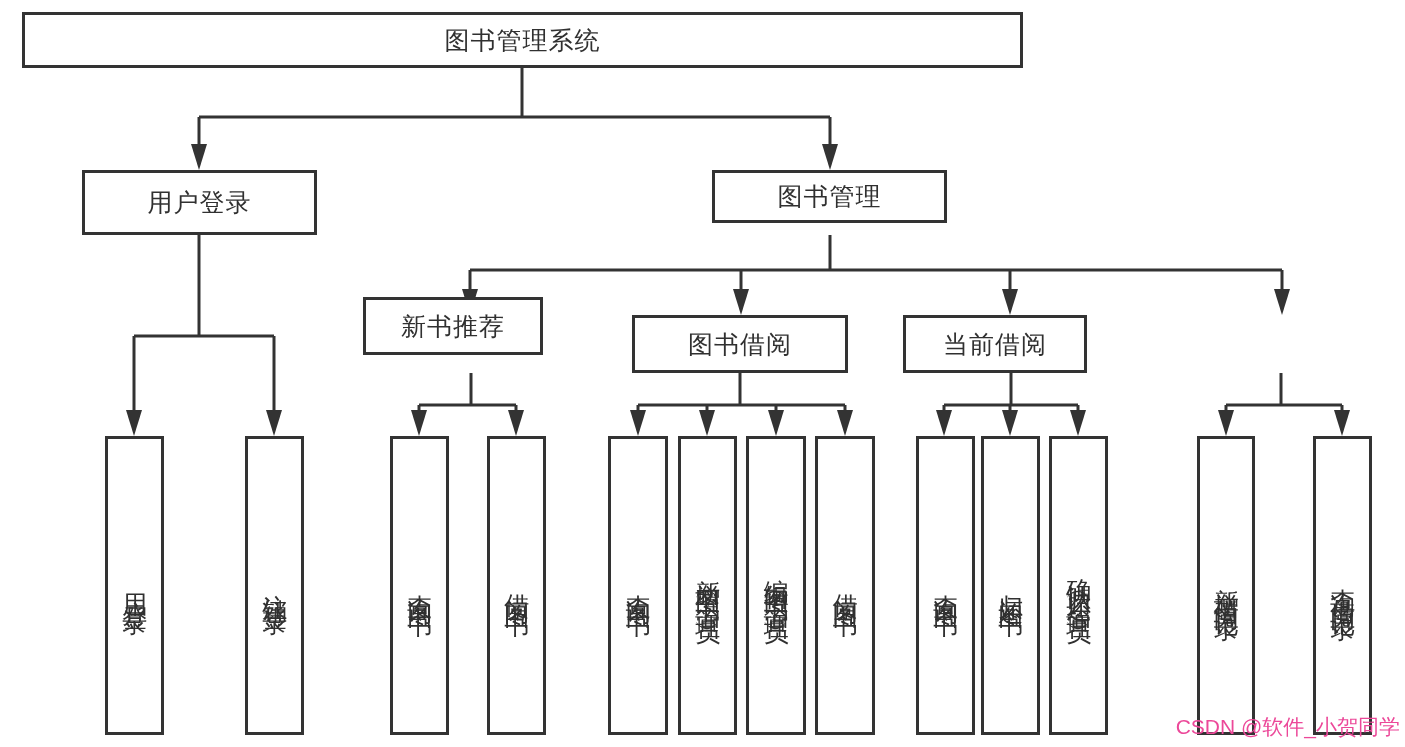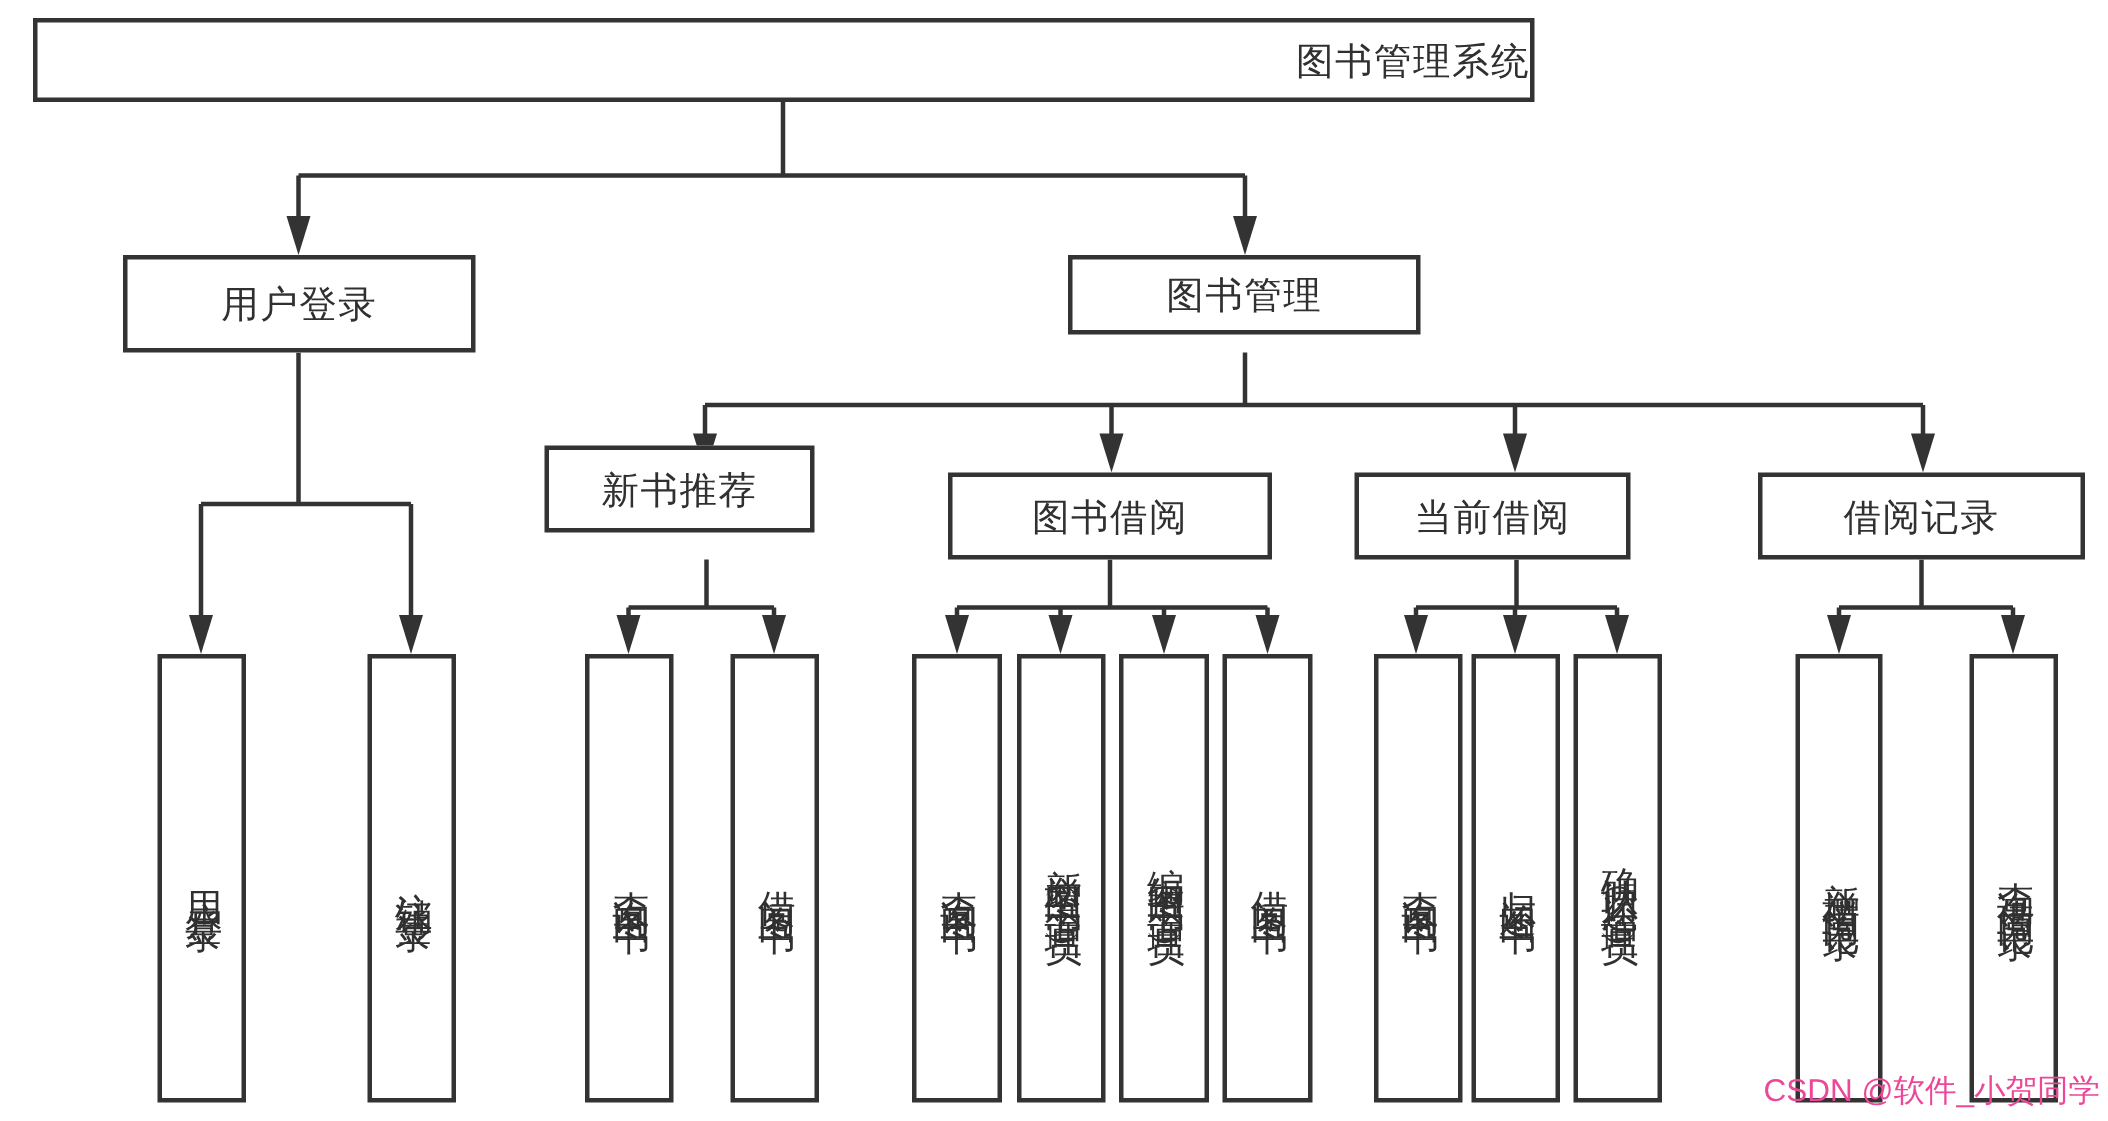--- a/index.html
+++ b/index.html
@@ -127,43 +127,40 @@
       <path d="M768 410 L784 410 L776 436 Z"></path>
       <path d="M837 410 L853 410 L845 436 Z"></path>
       <path d="M936 410 L952 410 L944 436 Z"></path>
       <path d="M1002 410 L1018 410 L1010 436 Z"></path>
       <path d="M1070 410 L1086 410 L1078 436 Z"></path>
       <path d="M1218 410 L1234 410 L1226 436 Z"></path>
       <path d="M1334 410 L1350 410 L1342 436 Z"></path>
     </g>
   </svg>
 
-  <div class="node" style="left:22px; top:12px; width:1001px; height:56px;justify-content:flex-end;">
+  <div class="node" style="left:22px; top:12px; width:1001px; height:56px;">
     <span class="hlabel">图书管理系统</span>
   </div>
 
   <div class="node" style="left:82px; top:170px; width:235px; height:65px;">
     <span class="hlabel">用户登录</span>
   </div>
   <div class="node" style="left:712px; top:170px; width:235px; height:53px;">
     <span class="hlabel">图书管理</span>
   </div>
 
   <div class="node" style="left:363px; top:297px; width:180px; height:58px;">
     <span class="hlabel">新书推荐</span>
   </div>
   <div class="node" style="left:632px; top:315px; width:216px; height:58px;">
     <span class="hlabel">图书借阅</span>
   </div>
   <div class="node" style="left:903px; top:315px; width:184px; height:58px;">
     <span class="hlabel">当前借阅</span>
   </div>
-  <div class="node" style="left:1172px; top:315px; width:218px; height:58px;">
-    <span class="hlabel">借阅记录</span>
-  </div>
 
   <div class="node leaf" style="left:105px;">
     <span class="vtext">用户登录</span>
   </div>
   <div class="node leaf" style="left:245px;">
     <span class="vtext">注销登录</span>
   </div>
 
   <div class="node leaf" style="left:390px;">
     <span class="vtext">查询图书</span>

